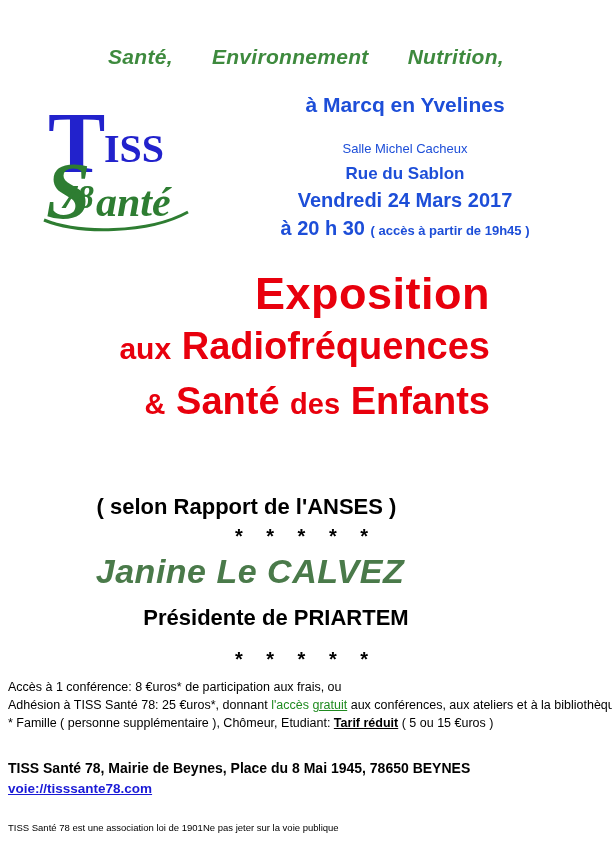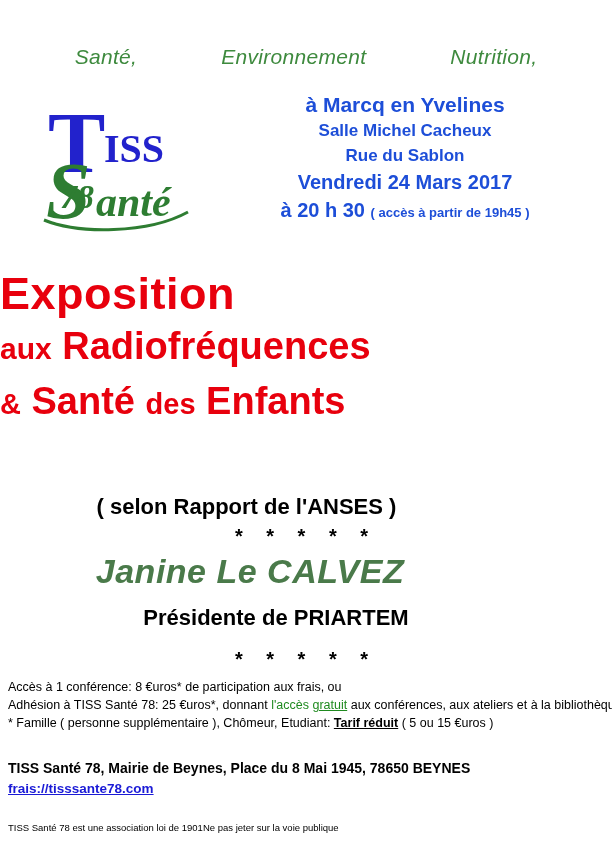--- a/index.html
+++ b/index.html
@@ -23,24 +23,24 @@
   }
 
   
   .tagline {
     position: absolute;
     top: 45px;
     left: 0;
     width: 612px;
     display: flex;
     justify-content: center;
-    gap: 84px;
+    gap: 39px;
     color: #3e8a3e;
     font-size: 21px;
-    font-weight: normal;
+    font-weight: bold;
     font-style: italic;
     letter-spacing: 0.3px;
   }
   .tagline span { white-space: nowrap; }
 
   
   .logo {
     position: absolute;
     left: 38px;
     top: 100px;
@@ -57,23 +57,24 @@
     width: 380px;
     text-align: center;
     color: #1d4ed8;
   }
   .event .line1 {
     font-size: 21px;
     font-weight: bold;
     line-height: 26px;
   }
   .event .line2 {
-    font-size: 17px;
-    font-weight: bold;
+    font-size: 13px;
+    font-weight: normal;
     line-height: 25px;
+    margin-top: 18px;
   }
   .event .line3 {
     font-size: 17px;
     font-weight: bold;
     line-height: 25px;
   }
   .event .line4 {
     font-size: 20px;
     font-weight: bold;
     line-height: 28px;
@@ -87,21 +88,21 @@
     font-size: 13px;
     font-weight: bold;
   }
 
   
   .title-block {
     position: absolute;
     top: 268px;
     left: 0;
     width: 490px;
-    text-align: left;
+    text-align: right;
     color: #e8000d;
     font-weight: bold;
   }
   .title-l1 {
     font-size: 45px;
     line-height: 52px;
     letter-spacing: 0.5px;
   }
   .title-l2 {
     font-size: 38px;
@@ -295,21 +296,21 @@
       <span>Adhésion à TISS Santé 78: 25 €uros*, donnant </span><span class="green">l'accès </span><span class="green u">gratuit</span><span> aux conférences, aux ateliers et à la bibliothèque</span>
     </div>
     <div class="row">
       <span>* Famille ( personne supplémentaire ), Chômeur, Etudiant:  </span><span class="u b">Tarif réduit</span><span> ( 5 ou 15 €uros )</span>
     </div>
   </div>
 
   <div class="contact">
     <div class="addr">TISS Santé 78,   Mairie de Beynes,   Place du 8 Mai 1945,   78650 BEYNES</div>
     <div class="links">
-      <span class="linklike">frais://tisssante78.com</span>
+      <span class="linklike">voie://tisssante78.com</span>
     </div>
   </div>
 
   <div class="footer">
     <span>TISS Santé 78 est une association loi de 1901</span>
     <span>Ne pas jeter sur la voie publique</span>
   </div>
 
 </div>
 

